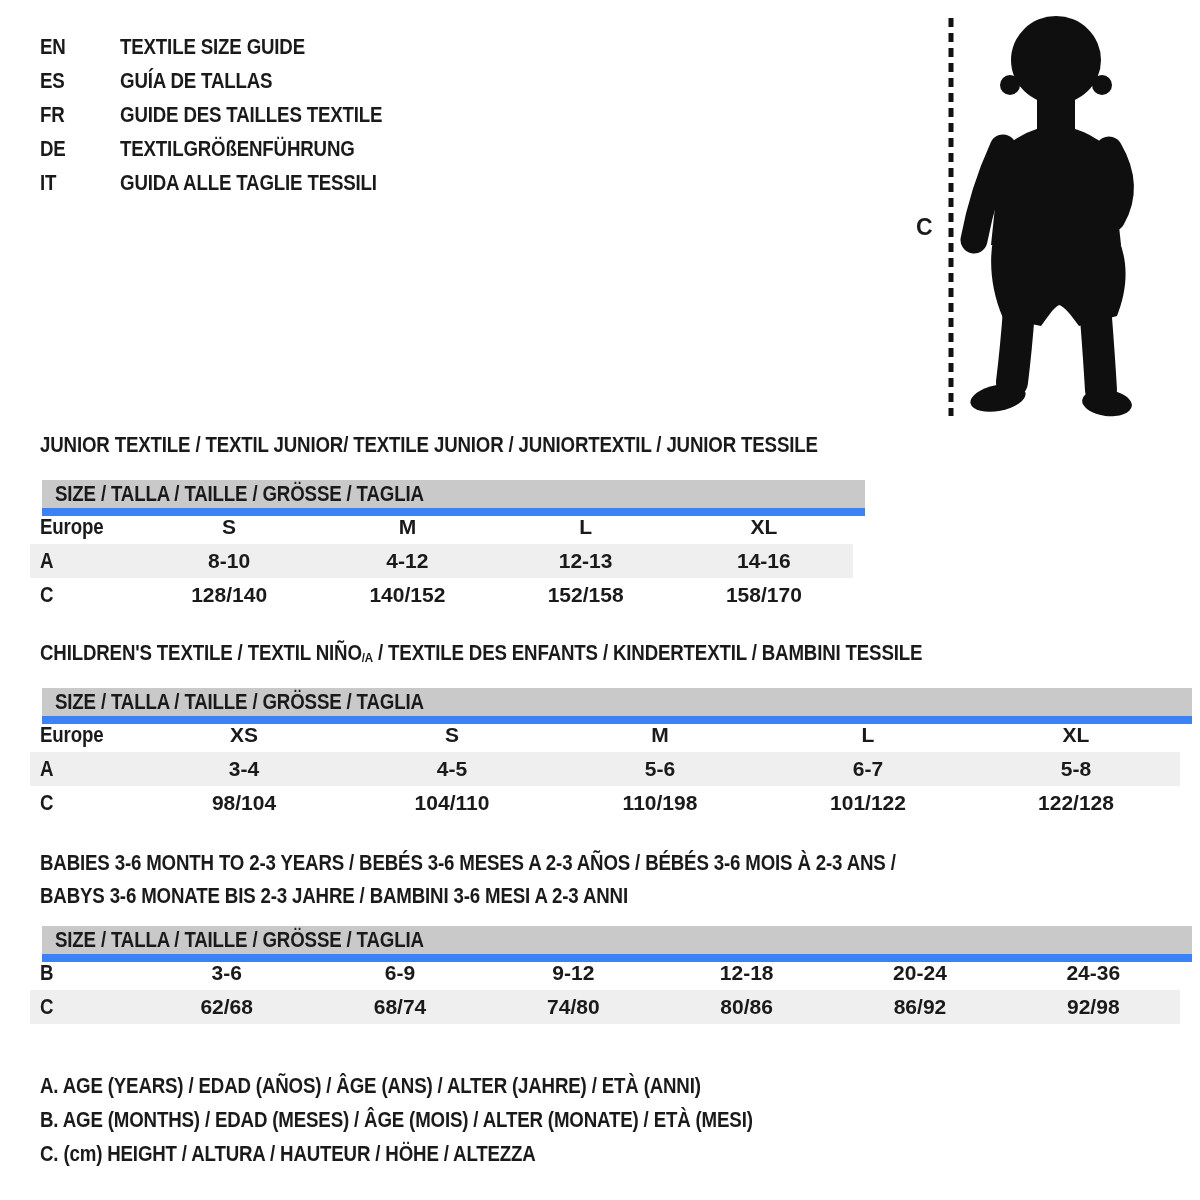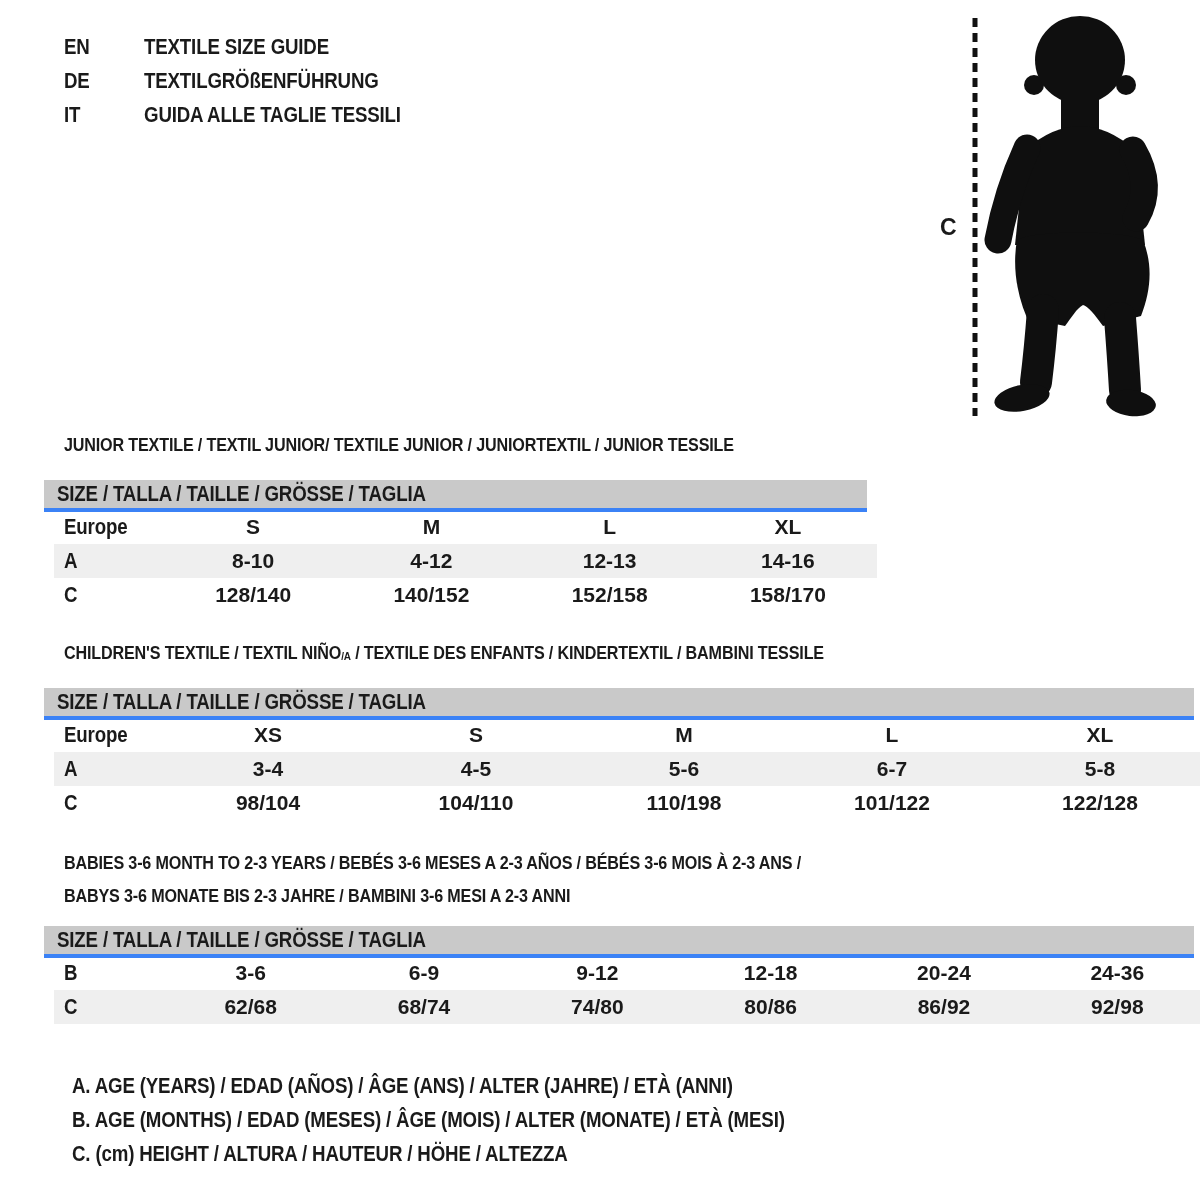--- a/index.html
+++ b/index.html
@@ -4,21 +4,21 @@
 <style>
   html, body { margin:0; padding:0; }
   body {
     width:1200px; height:1200px;
     background:#ffffff;
     font-family:"Liberation Sans", sans-serif;
     color:#1a1a1a;
     position:relative;
     overflow:hidden;
   }
-  .page { position:absolute; inset:0;margin-left:24px; }
+  .page { position:absolute; inset:0; }
 
   
   .cond {
     display:inline-block;
     transform:scaleX(0.85);
     transform-origin:0 50%;
     white-space:nowrap;
     font-weight:700;
     letter-spacing:-0.2px;
   }
@@ -32,54 +32,60 @@
   
   .figure-label {
     position:absolute; left:916px; top:214px;
     font-size:23px; font-weight:700;
   }
   .figure-svg { position:absolute; left:946px; top:0px; width:204px; height:430px; }
 
   
   .heading {
     position:absolute; left:40px;
-    font-size:19px; line-height:25px;
+    font-size:22px; line-height:25px;
   }
   .heading-2l { line-height:33px;text-decoration:underline; }
   .heading sub { font-size:0.62em; vertical-align:-0.12em; }
 
   
   .bar {
-    position:absolute; left:20px;
+    position:absolute; left:42px;
     height:28px; line-height:28px;
     background:#c9c9c9;
-    border-bottom:4px solid #3b82f6;
+    border-bottom:8px solid #3b82f6;
     padding-left:13px;
     font-size:22px;
   }
 
   
   .size-table { position:absolute; left:30px; }
   .t-row { display:flex; height:34px; align-items:center; font-size:21px; font-weight:700; }
   .t-row.stripe { background:#efefef; }
   .t-row .c0 { width:110px; padding-left:10px; box-sizing:border-box; font-size:22px; }
   .t-row .c  { flex:1; text-align:center; }
 
   
-  .legend { position:absolute; left:48px; top:1069px; }
+  .legend { position:absolute; left:40px; top:1069px; }
   .legend-line { height:34px; line-height:34px; font-size:22px; }
 </style>
 </head>
 <body>
 
 <div class="page">
 
   <div class="lang-block">
     <div class="lang-row">
       <span class="code cond">EN</span><span class="title cond">TEXTILE SIZE GUIDE</span>
+    </div>
+    <div class="lang-row">
+      <span class="code cond">ES</span><span class="title cond">GUÍA DE TALLAS</span>
+    </div>
+    <div class="lang-row">
+      <span class="code cond">FR</span><span class="title cond">GUIDE DES TAILLES TEXTILE</span>
     </div>
     <div class="lang-row">
       <span class="code cond">DE</span><span class="title cond">TEXTILGRÖßENFÜHRUNG</span>
     </div>
     <div class="lang-row">
       <span class="code cond">IT</span><span class="title cond">GUIDA ALLE TAGLIE TESSILI</span>
     </div>
   </div>
 
   <div class="figure-label">C</div>

